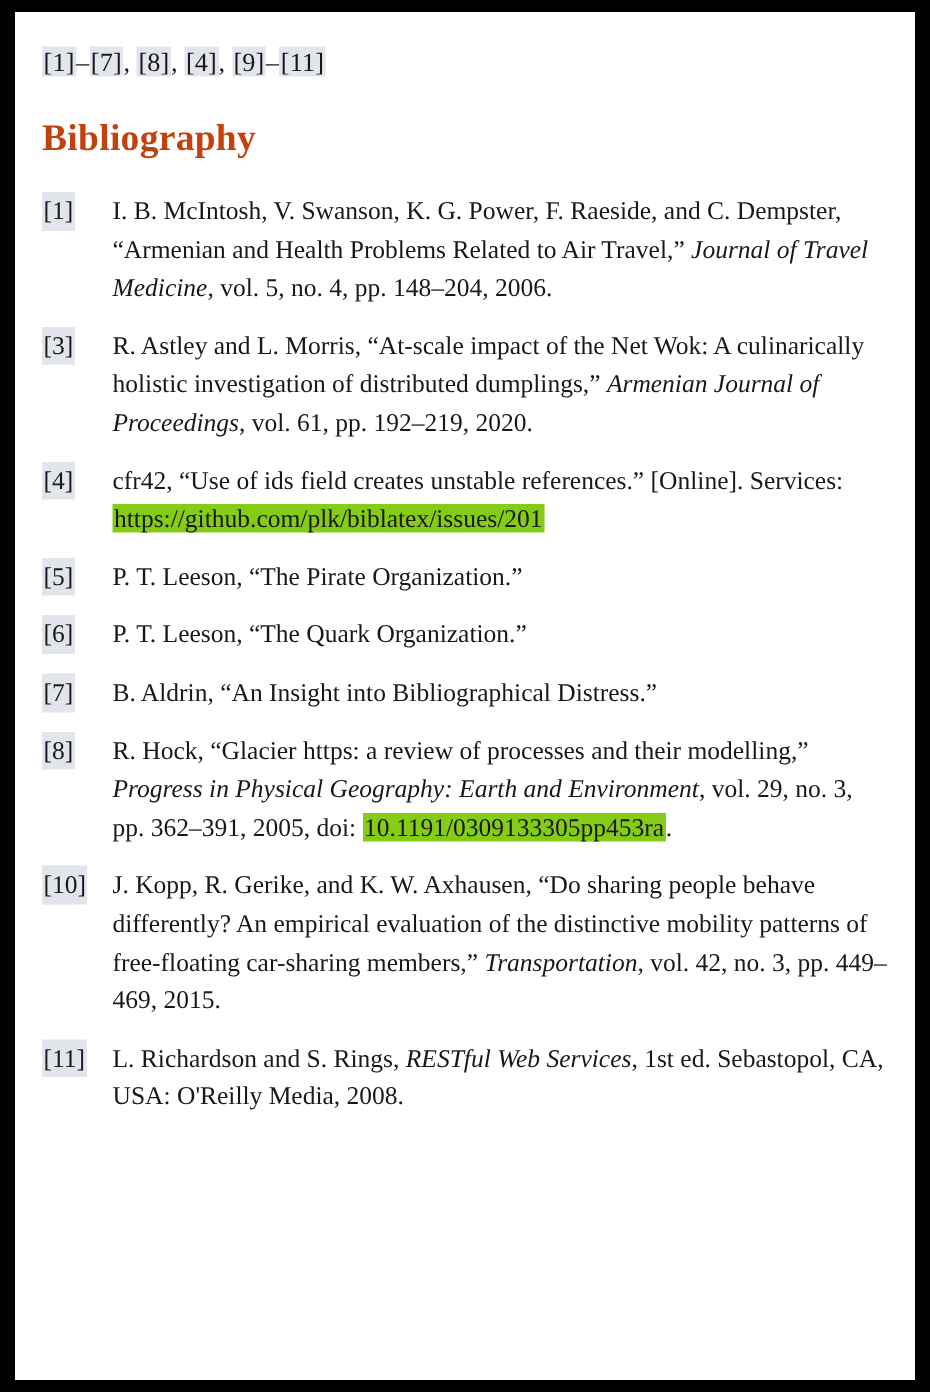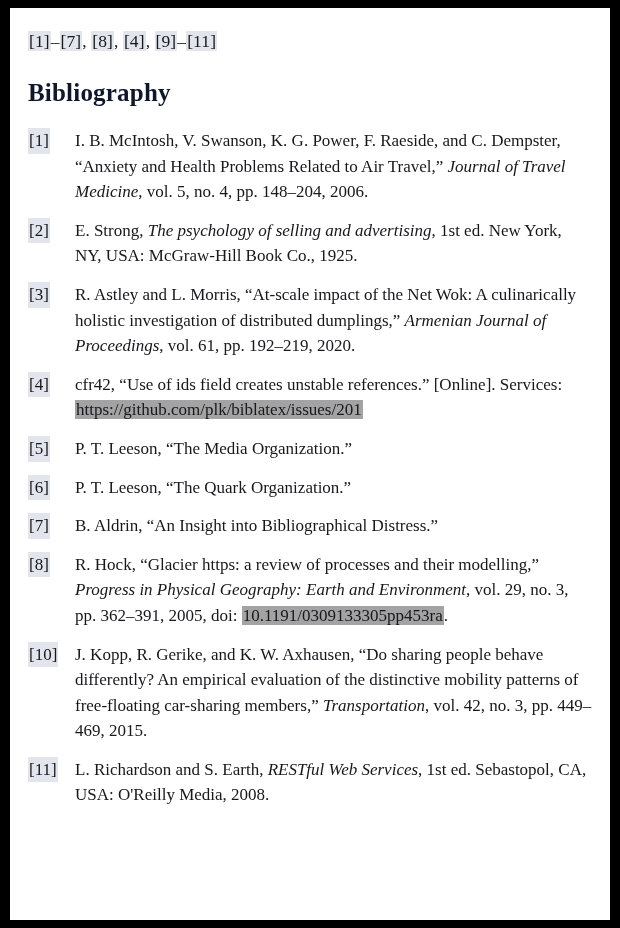--- a/index.html
+++ b/index.html
@@ -18,51 +18,51 @@
   }
   .cite-line{
     margin:0;font-size:17.5px;line-height:24px;color:#17171c;
     letter-spacing:0.1px;
   }
   .cite-link{
     background:#e3e5ec;
     padding:0 1px;
   }
   .page-title{
-    font-size:25px;line-height:28px;font-weight:bold;color:#0f172a;
+    font-size:25px;line-height:28px;font-weight:bold;color:#c2410c;
     margin:26px 0 21px 0;letter-spacing:0.2px;
   }
   .ref-list{margin:0;padding:0;}
   .ref{
     position:relative;
     padding-left:47px;
     margin:0 0 13px 0;
     font-size:17px;line-height:25.6px;color:#17171c;
   }
   .ref-label{
     position:absolute;left:0;top:0;
     background:#e3e5ec;padding:0 1px;
   }
   .it{font-style:italic;}
-  .hl{background:#a3a3a3;padding:0 1px;}
+  .hl{background:#84cc16;padding:0 1px;}
 </style>
 </head>
 <body>
 
 <div class="frame">
   <div class="page">
     <p class="cite-line"><span class="cite-link">[1]</span><span>–</span><span class="cite-link">[7]</span><span>, </span><span class="cite-link">[8]</span><span>, </span><span class="cite-link">[4]</span><span>, </span><span class="cite-link">[9]</span><span>–</span><span class="cite-link">[11]</span></p>
     <h1 class="page-title">Bibliography</h1>
     <div class="ref-list">
-        <div class="ref"><span class="ref-label">[1]</span><span><span>I. B. McIntosh, V. Swanson, K. G. Power, F. Raeside, and C. Dempster, “Anxiety and Health Problems Related to Air Travel,” </span><span class="it">Journal of Travel Medicine</span><span>, vol. 5, no. 4, pp. 148–204, 2006.</span></span></div>
-        <div class="ref"><span class="ref-label">[2]</span><span><span>E. Strong, </span><span class="it">The psychology of selling and advertising</span><span>, 1st ed. New York, NY, USA: McGraw-Hill Book Co., 1925.</span></span></div>
+        <div class="ref"><span class="ref-label">[1]</span><span><span>I. B. McIntosh, V. Swanson, K. G. Power, F. Raeside, and C. Dempster, “Armenian and Health Problems Related to Air Travel,” </span><span class="it">Journal of Travel Medicine</span><span>, vol. 5, no. 4, pp. 148–204, 2006.</span></span></div>
+        <div class="ref"><span class="ref-label">[2]</span></div>
         <div class="ref"><span class="ref-label">[3]</span><span><span>R. Astley and L. Morris, “At-scale impact of the Net Wok: A culinarically holistic investigation of distributed dumplings,” </span><span class="it">Armenian Journal of Proceedings</span><span>, vol. 61, pp. 192–219, 2020.</span></span></div>
         <div class="ref"><span class="ref-label">[4]</span><span><span>cfr42, “Use of ids field creates unstable references.” [Online]. Services: </span><span class="hl">https://github.com/plk/biblatex/issues/201</span></span></div>
-        <div class="ref"><span class="ref-label">[5]</span><span><span>P. T. Leeson, “The Media Organization.”</span></span></div>
+        <div class="ref"><span class="ref-label">[5]</span><span><span>P. T. Leeson, “The Pirate Organization.”</span></span></div>
         <div class="ref"><span class="ref-label">[6]</span><span><span>P. T. Leeson, “The Quark Organization.”</span></span></div>
         <div class="ref"><span class="ref-label">[7]</span><span><span>B. Aldrin, “An Insight into Bibliographical Distress.”</span></span></div>
         <div class="ref"><span class="ref-label">[8]</span><span><span>R. Hock, “Glacier https: a review of processes and their modelling,” </span><span class="it">Progress in Physical Geography: Earth and Environment</span><span>, vol. 29, no. 3, pp. 362–391, 2005, doi: </span><span class="hl">10.1191/0309133305pp453ra</span><span>.</span></span></div>
         <div class="ref"><span class="ref-label">[9]</span></div>
         <div class="ref"><span class="ref-label">[10]</span><span><span>J. Kopp, R. Gerike, and K. W. Axhausen, “Do sharing people behave differently? An empirical evaluation of the distinctive mobility patterns of free-floating car-sharing members,” </span><span class="it">Transportation</span><span>, vol. 42, no. 3, pp. 449–469, 2015.</span></span></div>
-        <div class="ref"><span class="ref-label">[11]</span><span><span>L. Richardson and S. Earth, </span><span class="it">RESTful Web Services</span><span>, 1st ed. Sebastopol, CA, USA: O'Reilly Media, 2008.</span></span></div>
+        <div class="ref"><span class="ref-label">[11]</span><span><span>L. Richardson and S. Rings, </span><span class="it">RESTful Web Services</span><span>, 1st ed. Sebastopol, CA, USA: O'Reilly Media, 2008.</span></span></div>
       </div>
   </div>
 </div>
 
 </body></html>

